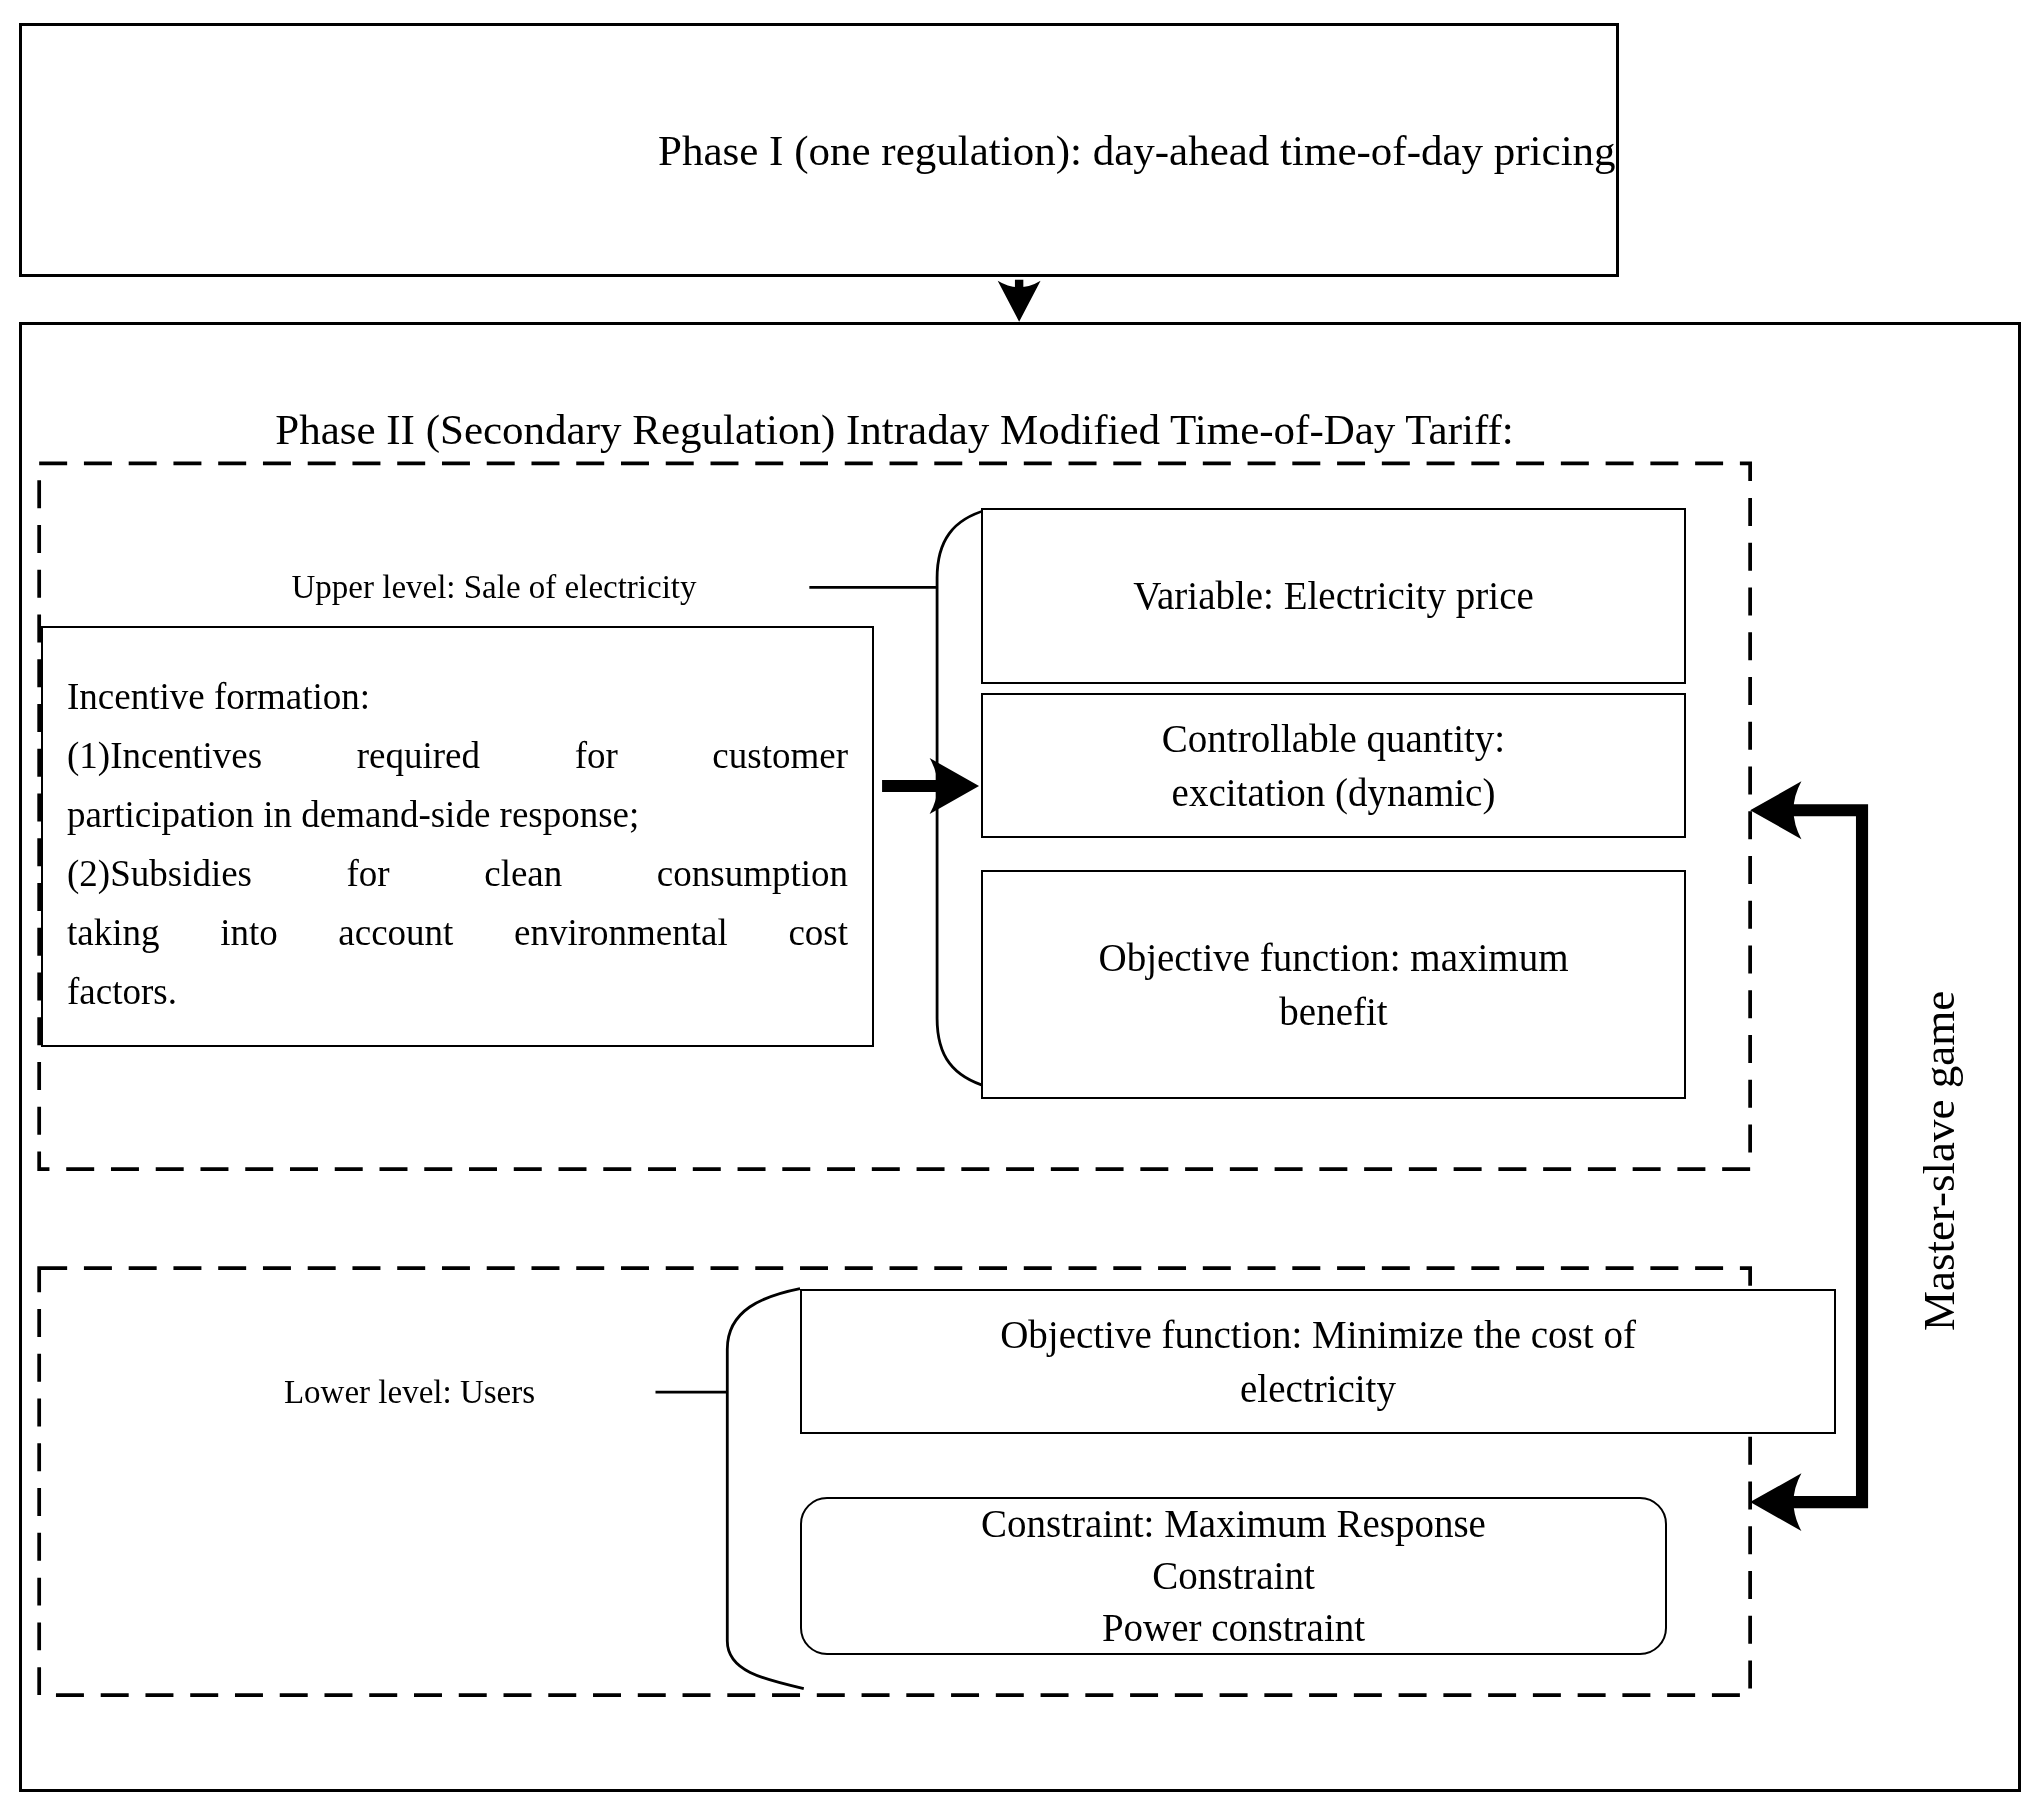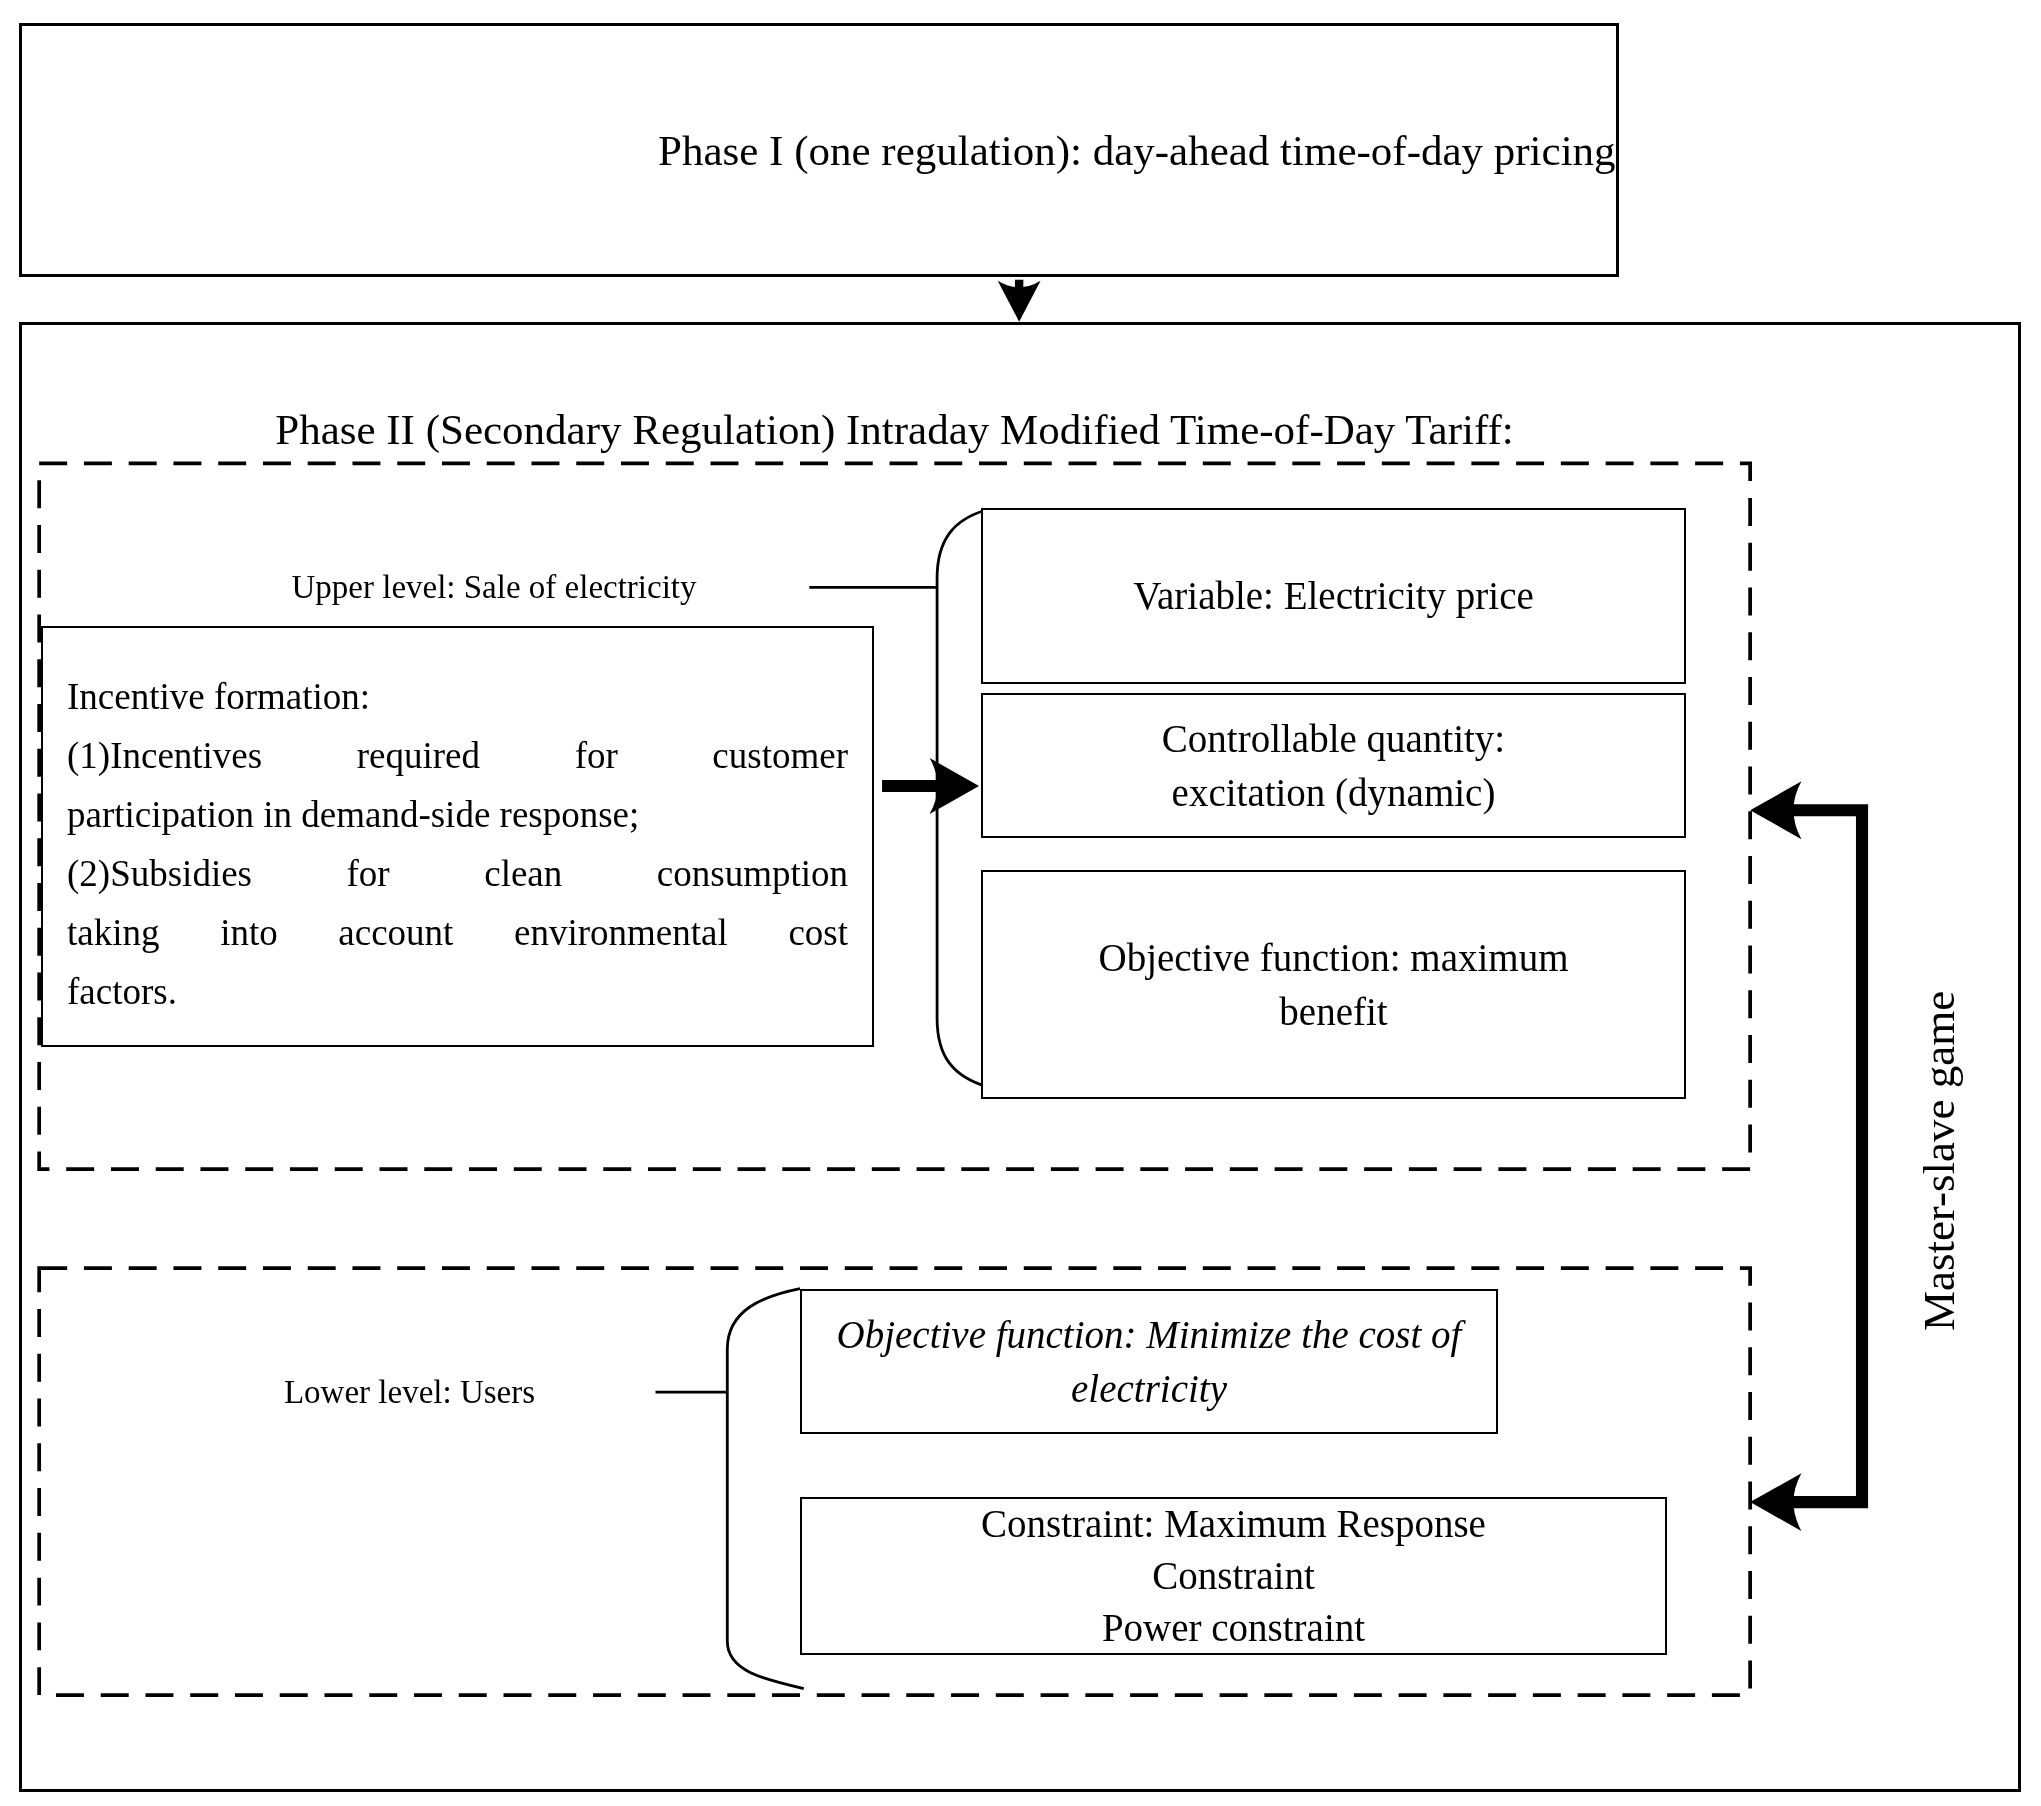--- a/index.html
+++ b/index.html
@@ -111,26 +111,26 @@
 
   <div class="box fs42" style="left:981px;top:870px;width:705px;height:229px;">
     <span>Objective function: maximum</span>
     <span>benefit</span>
   </div>
 
   <div class="label fs44" style="left:186px;top:1362px;width:447px;height:60px;">
     <span>Lower level: Users</span>
   </div>
 
-  <div class="box fs42" style="left:800px;top:1289px;width:698px;height:145px;font-style:italic;">
+  <div class="box fs42" style="left:800px;top:1289px;width:1036px;height:145px;">
     <span>Objective function: Minimize the cost of</span>
     <span>electricity</span>
   </div>
 
-  <div class="box fs42" style="left:800px;top:1497px;width:867px;height:158px;">
+  <div class="box fs42" style="left:800px;top:1497px;width:867px;height:158px;border-radius:27px;">
     <span class="constraint-line">Constraint: Maximum Response</span>
     <span class="constraint-line">Constraint</span>
     <span class="constraint-line">Power constraint</span>
   </div>
 
   <div class="vert-label">
     <span>Master-slave game</span>
   </div>
 
 </div>

